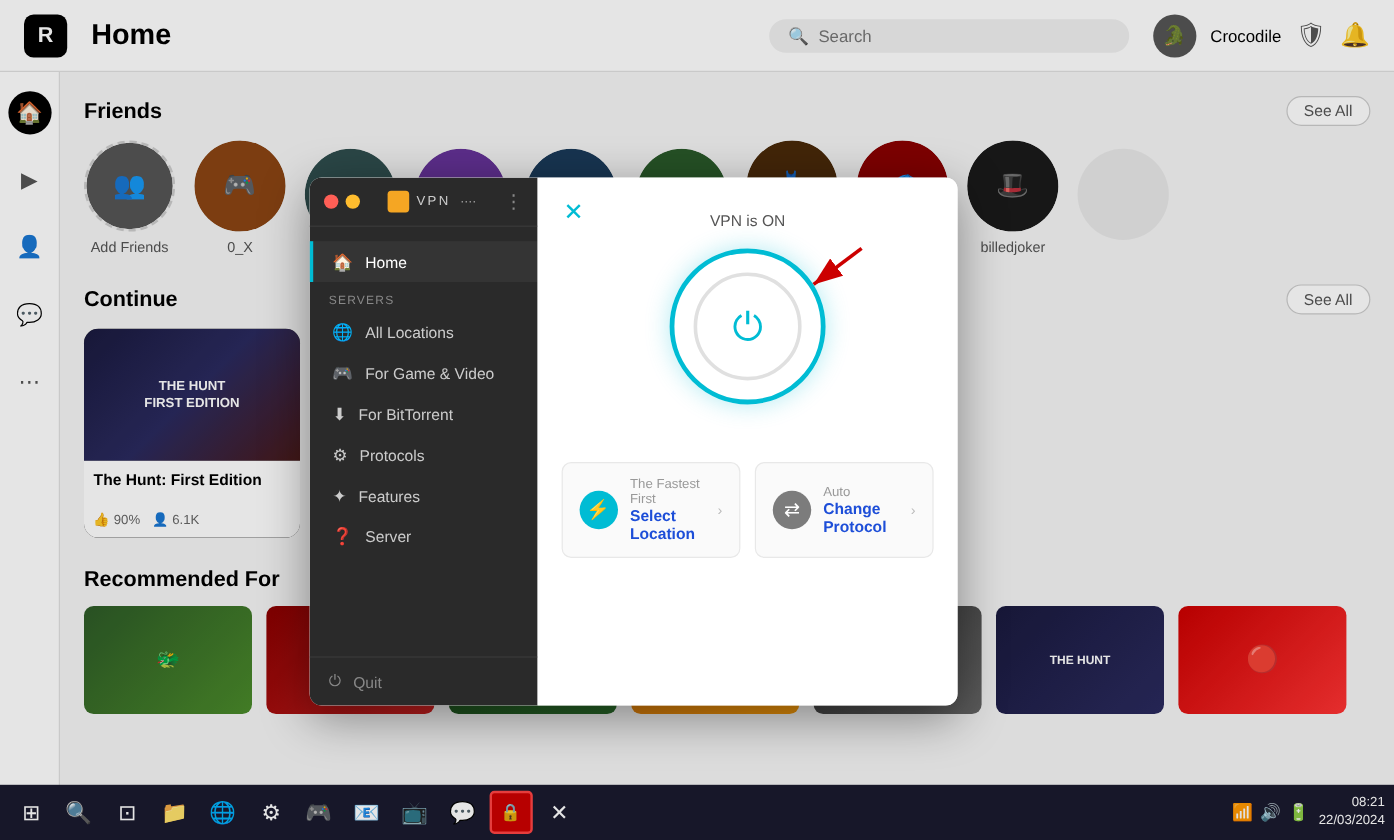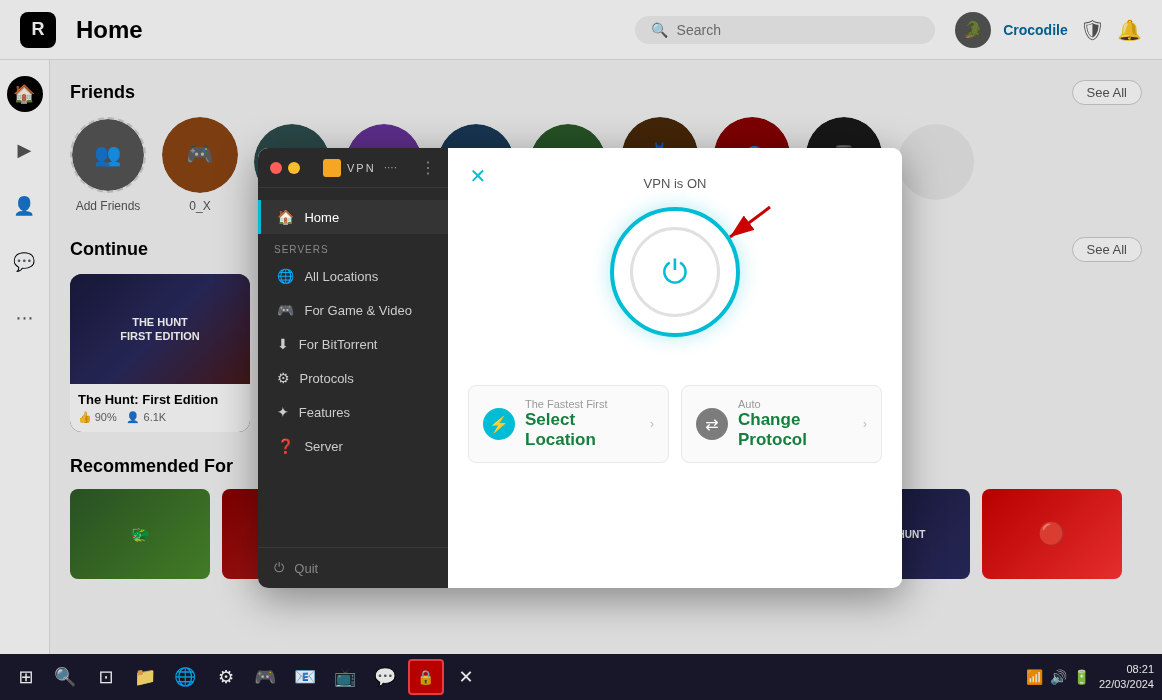--- a/index.html
+++ b/index.html
@@ -78,22 +78,22 @@
     .avatar-icon {
       width: 36px; height: 36px;
       background: #555;
       border-radius: 50%;
       display: flex; align-items: center; justify-content: center;
       color: #fff;
       font-size: 16px;
     }
     .username-text {
       font-size: 14px;
-      font-weight: 700;
-      color: #0369a1;
+      font-weight: 400;
+      color: #000000;
       text-align: right;
     }
 
     
     .left-sidebar {
       position: absolute;
       top: 60px; left: 0;
       width: 50px;
       height: calc(100% - 60px);
       background: #fff;
@@ -204,21 +204,21 @@
     .game-thumb.hunt { background: linear-gradient(135deg, #1a1a3e 0%, #2a2a5e 50%, #4a1a1a 100%); }
     .game-thumb.rake { background: #0a0a0a; }
     .game-info {
       padding: 8px;
       background: #fff;
     }
     .game-title {
       font-size: 13px;
       font-weight: 700;
       color: #000;
-      margin-bottom: 4px;
+      margin-bottom: 20px;
     }
     .game-stats {
       display: flex;
       gap: 10px;
       font-size: 11px;
       color: #666;
     }
 
     
     .recommended-row {
@@ -283,21 +283,21 @@
       display: flex; align-items: center; justify-content: center;
       color: #fff;
       font-size: 14px;
     }
 
     
     .vpn-window {
       position: absolute;
       top: 148px;
       left: 258px;
-      width: 644px;
+      width: 540px;
       height: 440px;
       background: #fff;
       border-radius: 10px;
       box-shadow: 0 10px 40px rgba(0,0,0,0.4);
       display: flex;
       z-index: 100;
       overflow: hidden;
     }
 
     
@@ -462,23 +462,23 @@
     }
     .vpn-card-icon.protocol {
       background: #7c7c7c;
     }
     .vpn-card-text { flex: 1; }
     .vpn-card-title {
       font-size: 11px;
       color: #999;
     }
     .vpn-card-value {
-      font-size: 17px;
+      font-size: 13px;
       font-weight: 600;
-      color: #15803d;
+      color: #1d4ed8;
     }
     .vpn-card-arrow {
       color: #bbb;
       font-size: 12px;
     }
 
     
     .bg-overlay {
       position: absolute;
       top: 0; left: 0;

